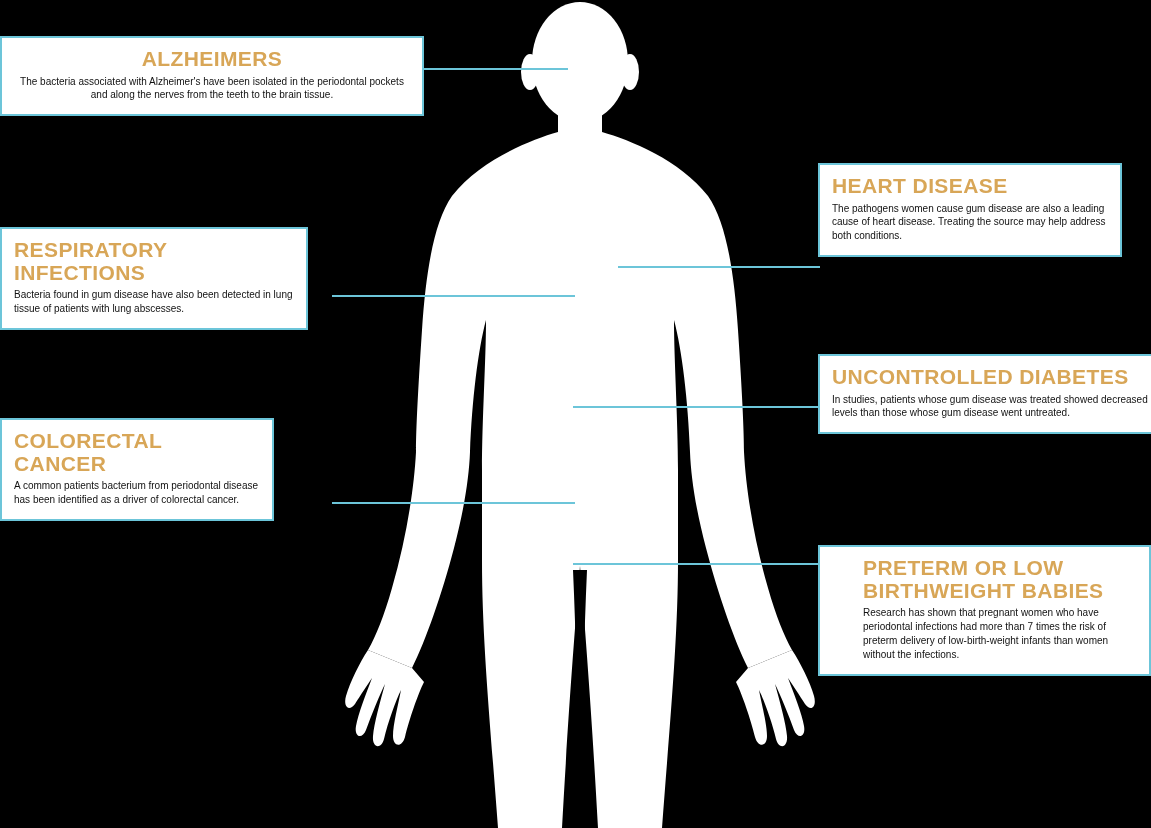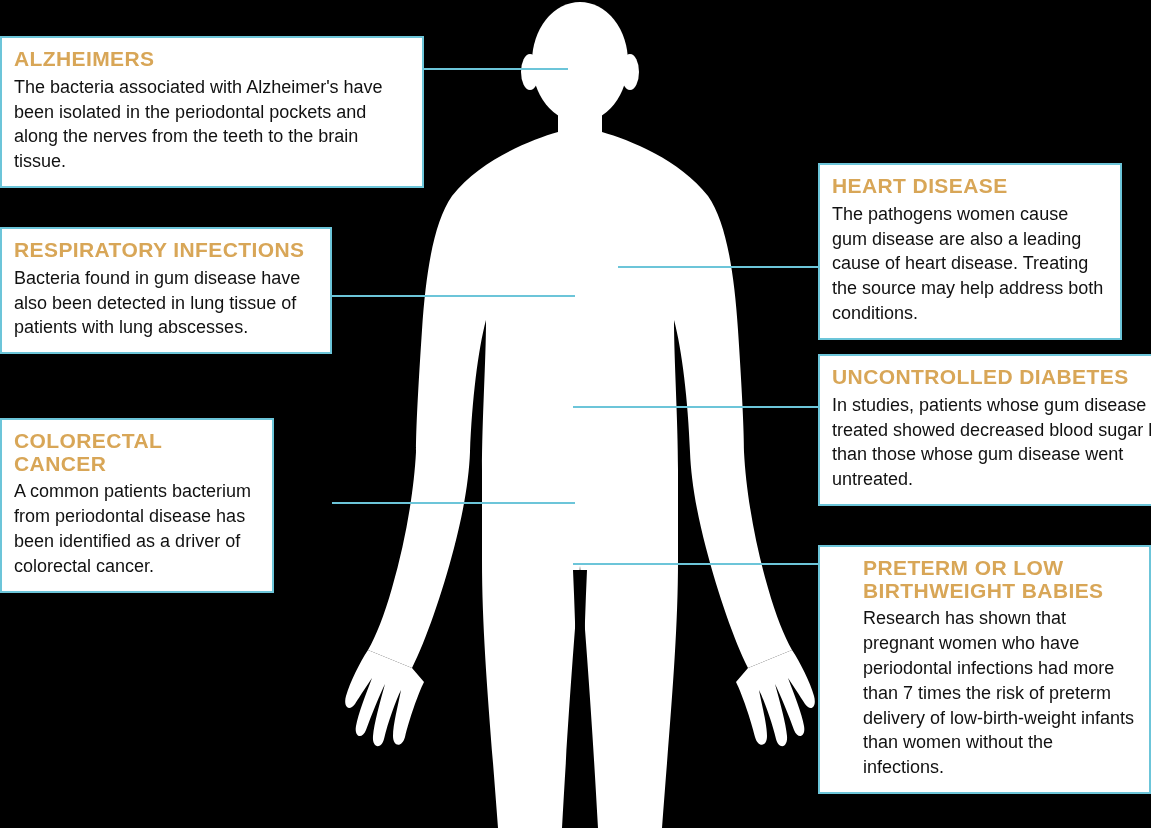--- a/index.html
+++ b/index.html
@@ -46,27 +46,27 @@
     font-family: "Liberation Sans Narrow", "Liberation Sans", sans-serif;
     font-size: 21px;
     font-weight: bold;
     letter-spacing: 0.4px;
     line-height: 1.08;
     text-transform: uppercase;
   }
   .callout p {
     margin: 0;
     color: #111111;
-    font-size: 18px;
+    font-size: 10px;
     line-height: 1.38;
   }
 
   
-  #callout-alzheimers      { left: 0px;   top: 36px;  width: 424px; }
-  #callout-respiratory     { left: 0px;   top: 227px; width: 332px; }
+  #callout-alzheimers      { left: 0px;   top: 36px;  width: 424px; text-align: center; }
+  #callout-respiratory     { left: 0px;   top: 227px; width: 308px; }
   #callout-colorectal      { left: 0px;   top: 418px; width: 274px; }
   #callout-heart           { left: 818px; top: 163px; width: 304px; }
   #callout-diabetes        { left: 818px; top: 354px; width: 402px; }
   #callout-preterm         { left: 818px; top: 545px; width: 333px; padding-left: 43px; }
 </style>
 </head>
 <body>
 
 <div id="canvas">
 

